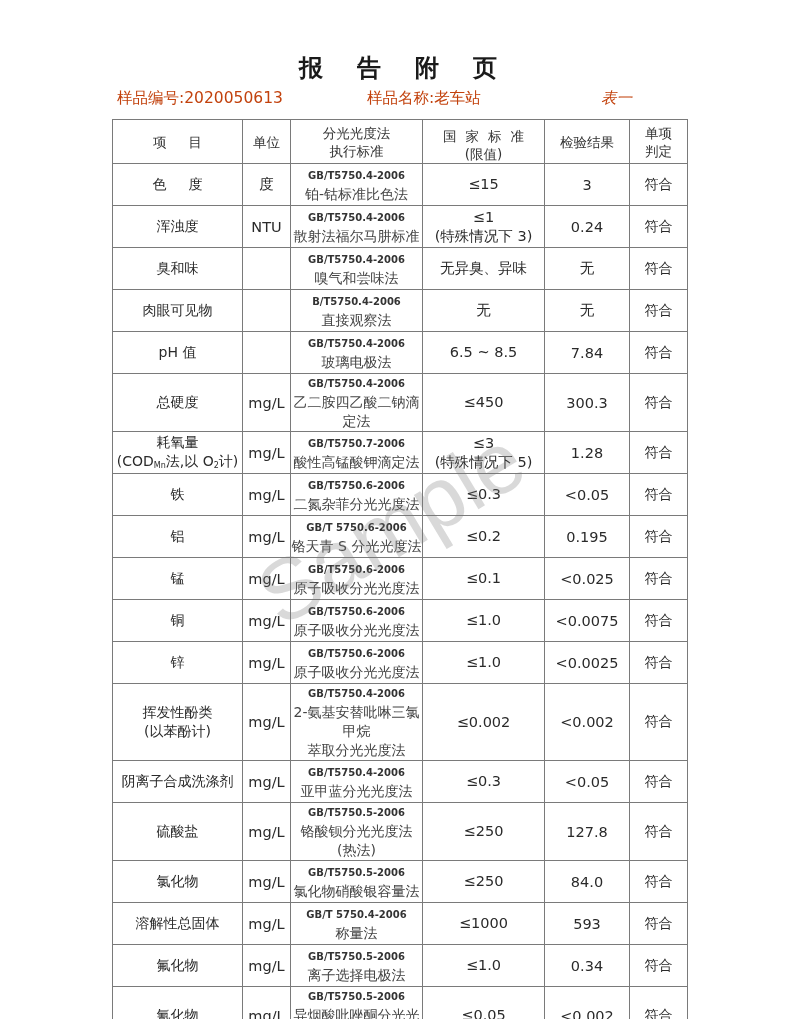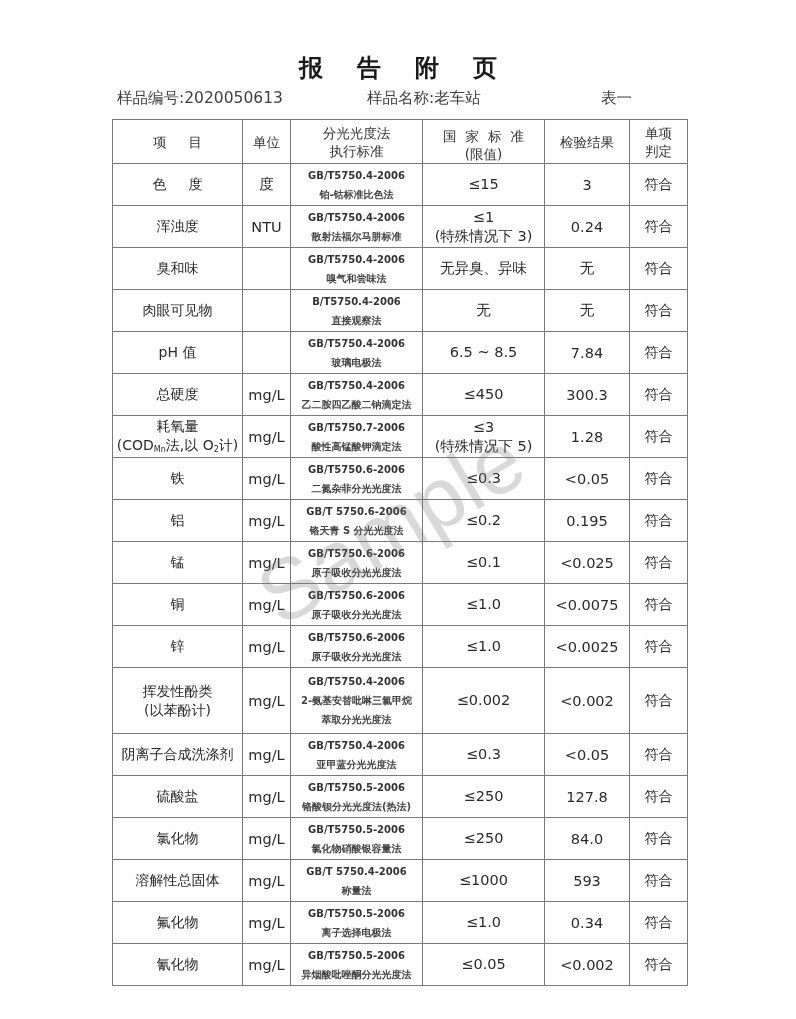--- a/index.html
+++ b/index.html
@@ -27,27 +27,27 @@
       letter-spacing: 0;
     }
     .title span {
       display: inline-block;
       margin: 0 17px;
     }
     .meta {
       position: absolute;
       top: 88px;
       font-size: 15.5px;
-      color: #404040;
+      color: #c2410c;
       white-space: nowrap;
       line-height: 20px;
     }
     .meta-id { left: 117px; }
     .meta-name { left: 367px; }
-    .meta-table { left: 601px; }
+    .meta-table { left: 601px; font-style: italic; }
 
     table.report {
       position: absolute;
       left: 112px;
       top: 119px;
       width: 575px;
       border-collapse: collapse;
       table-layout: fixed;
     }
     table.report td, table.report th {
@@ -69,21 +69,21 @@
     tr.hdr { height: 43px; }
     tr.hdr th { font-size: 13.5px; line-height: 18px; color: #333; }
     tr.row { height: 42px; }
     tr.row.tall { height: 66px; }
 
     .item { font-size: 14px; line-height: 19px; }
     .item .sub { font-size: 8px; vertical-align: baseline; position: relative; top: 2px; }
     .unit { font-size: 14.5px; }
     .method { line-height: 19px; }
     .method .std { font-size: 10px; color: #333; display: block; font-weight: bold; }
-    .method .mname { font-size: 10px; color: #444; display: block; font-weight: bold; }
+    .method .mname { font-size: 14px; color: #444; display: block; }
     .limit { font-size: 14.5px; line-height: 19px; }
     .result { font-size: 14.5px; }
     .judge { font-size: 14px; color: #333; }
 
     .spread { letter-spacing: 22px; padding-left: 22px; }
     .spread-s { letter-spacing: 9px; padding-left: 9px; margin-top: 7px; }
 
     .watermark {
       position: absolute;
       left: 245px;

